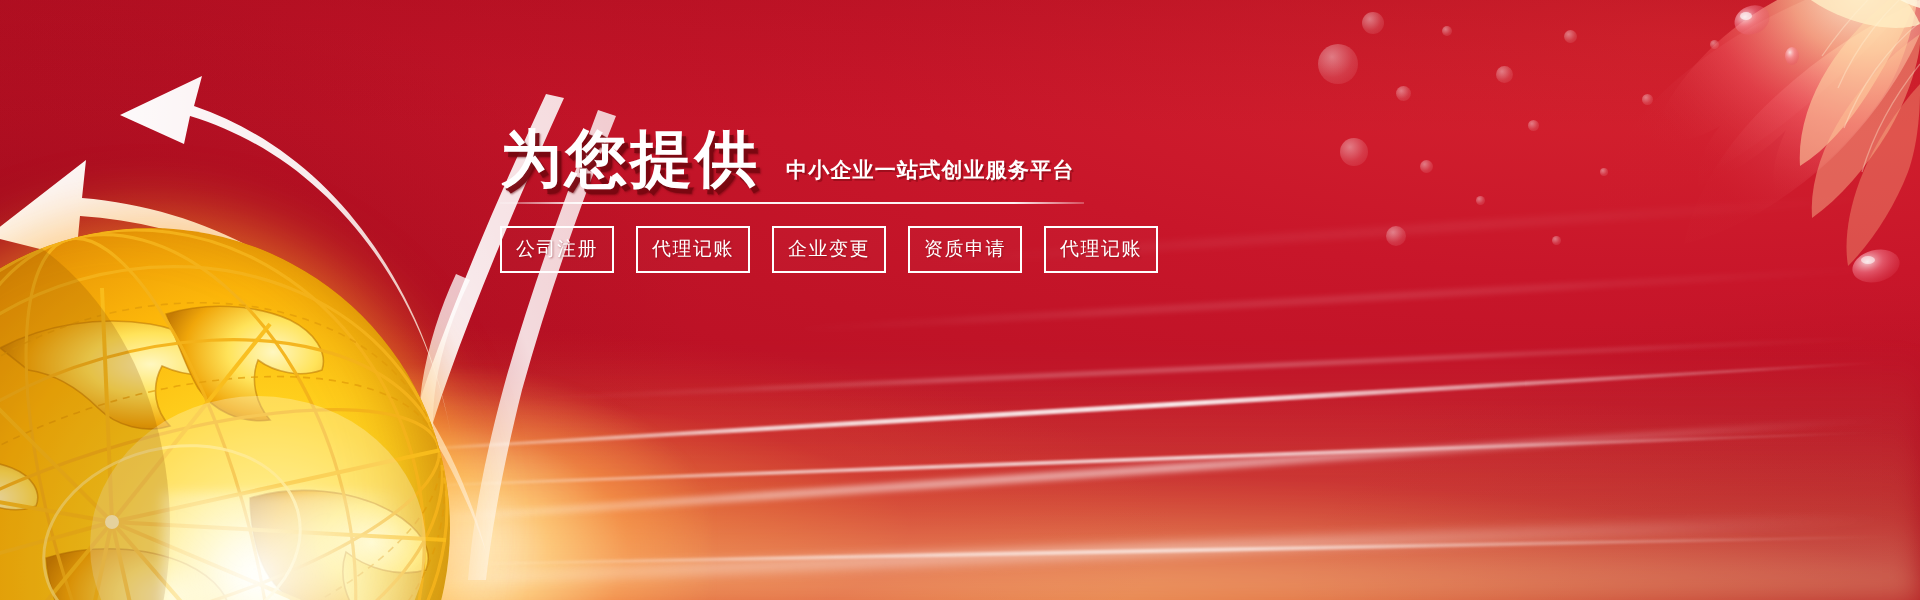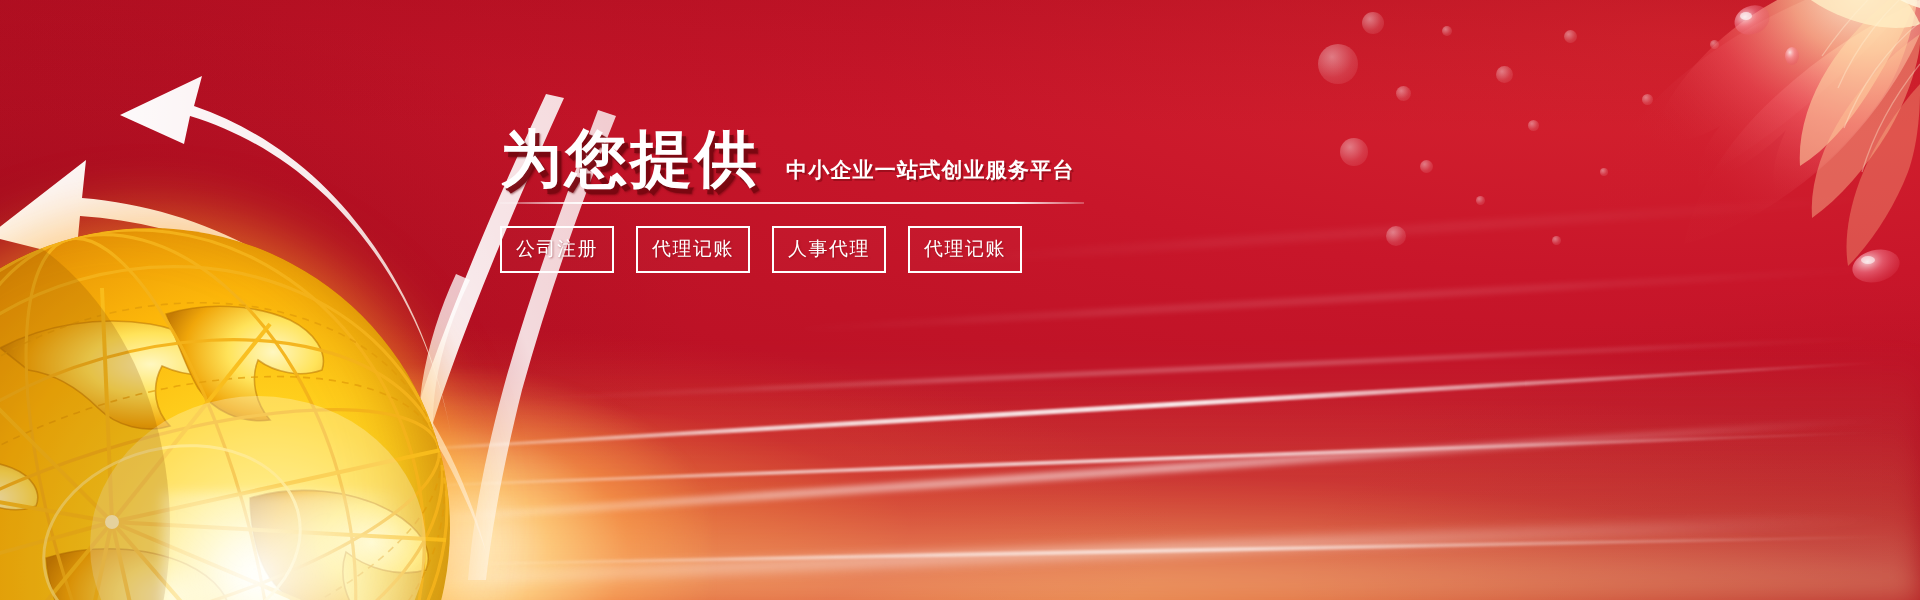--- a/index.html
+++ b/index.html
@@ -351,19 +351,20 @@
       <div class="sublines">
         <div class="subline">中小企业一站式创业服务平台</div>
       </div>
     </div>
 
     <div class="divider"></div>
 
     <div class="tagrow">
       <div class="tag">公司注册</div>
       <div class="tag">代理记账</div>
-      <div class="tag">人事代理</div>
+      <div class="tag">企业变更</div>
+      <div class="tag">资质申请</div>
       <div class="tag">代理记账</div>
     </div>
 
   </div>
 
 </div>
 
 </body></html>

